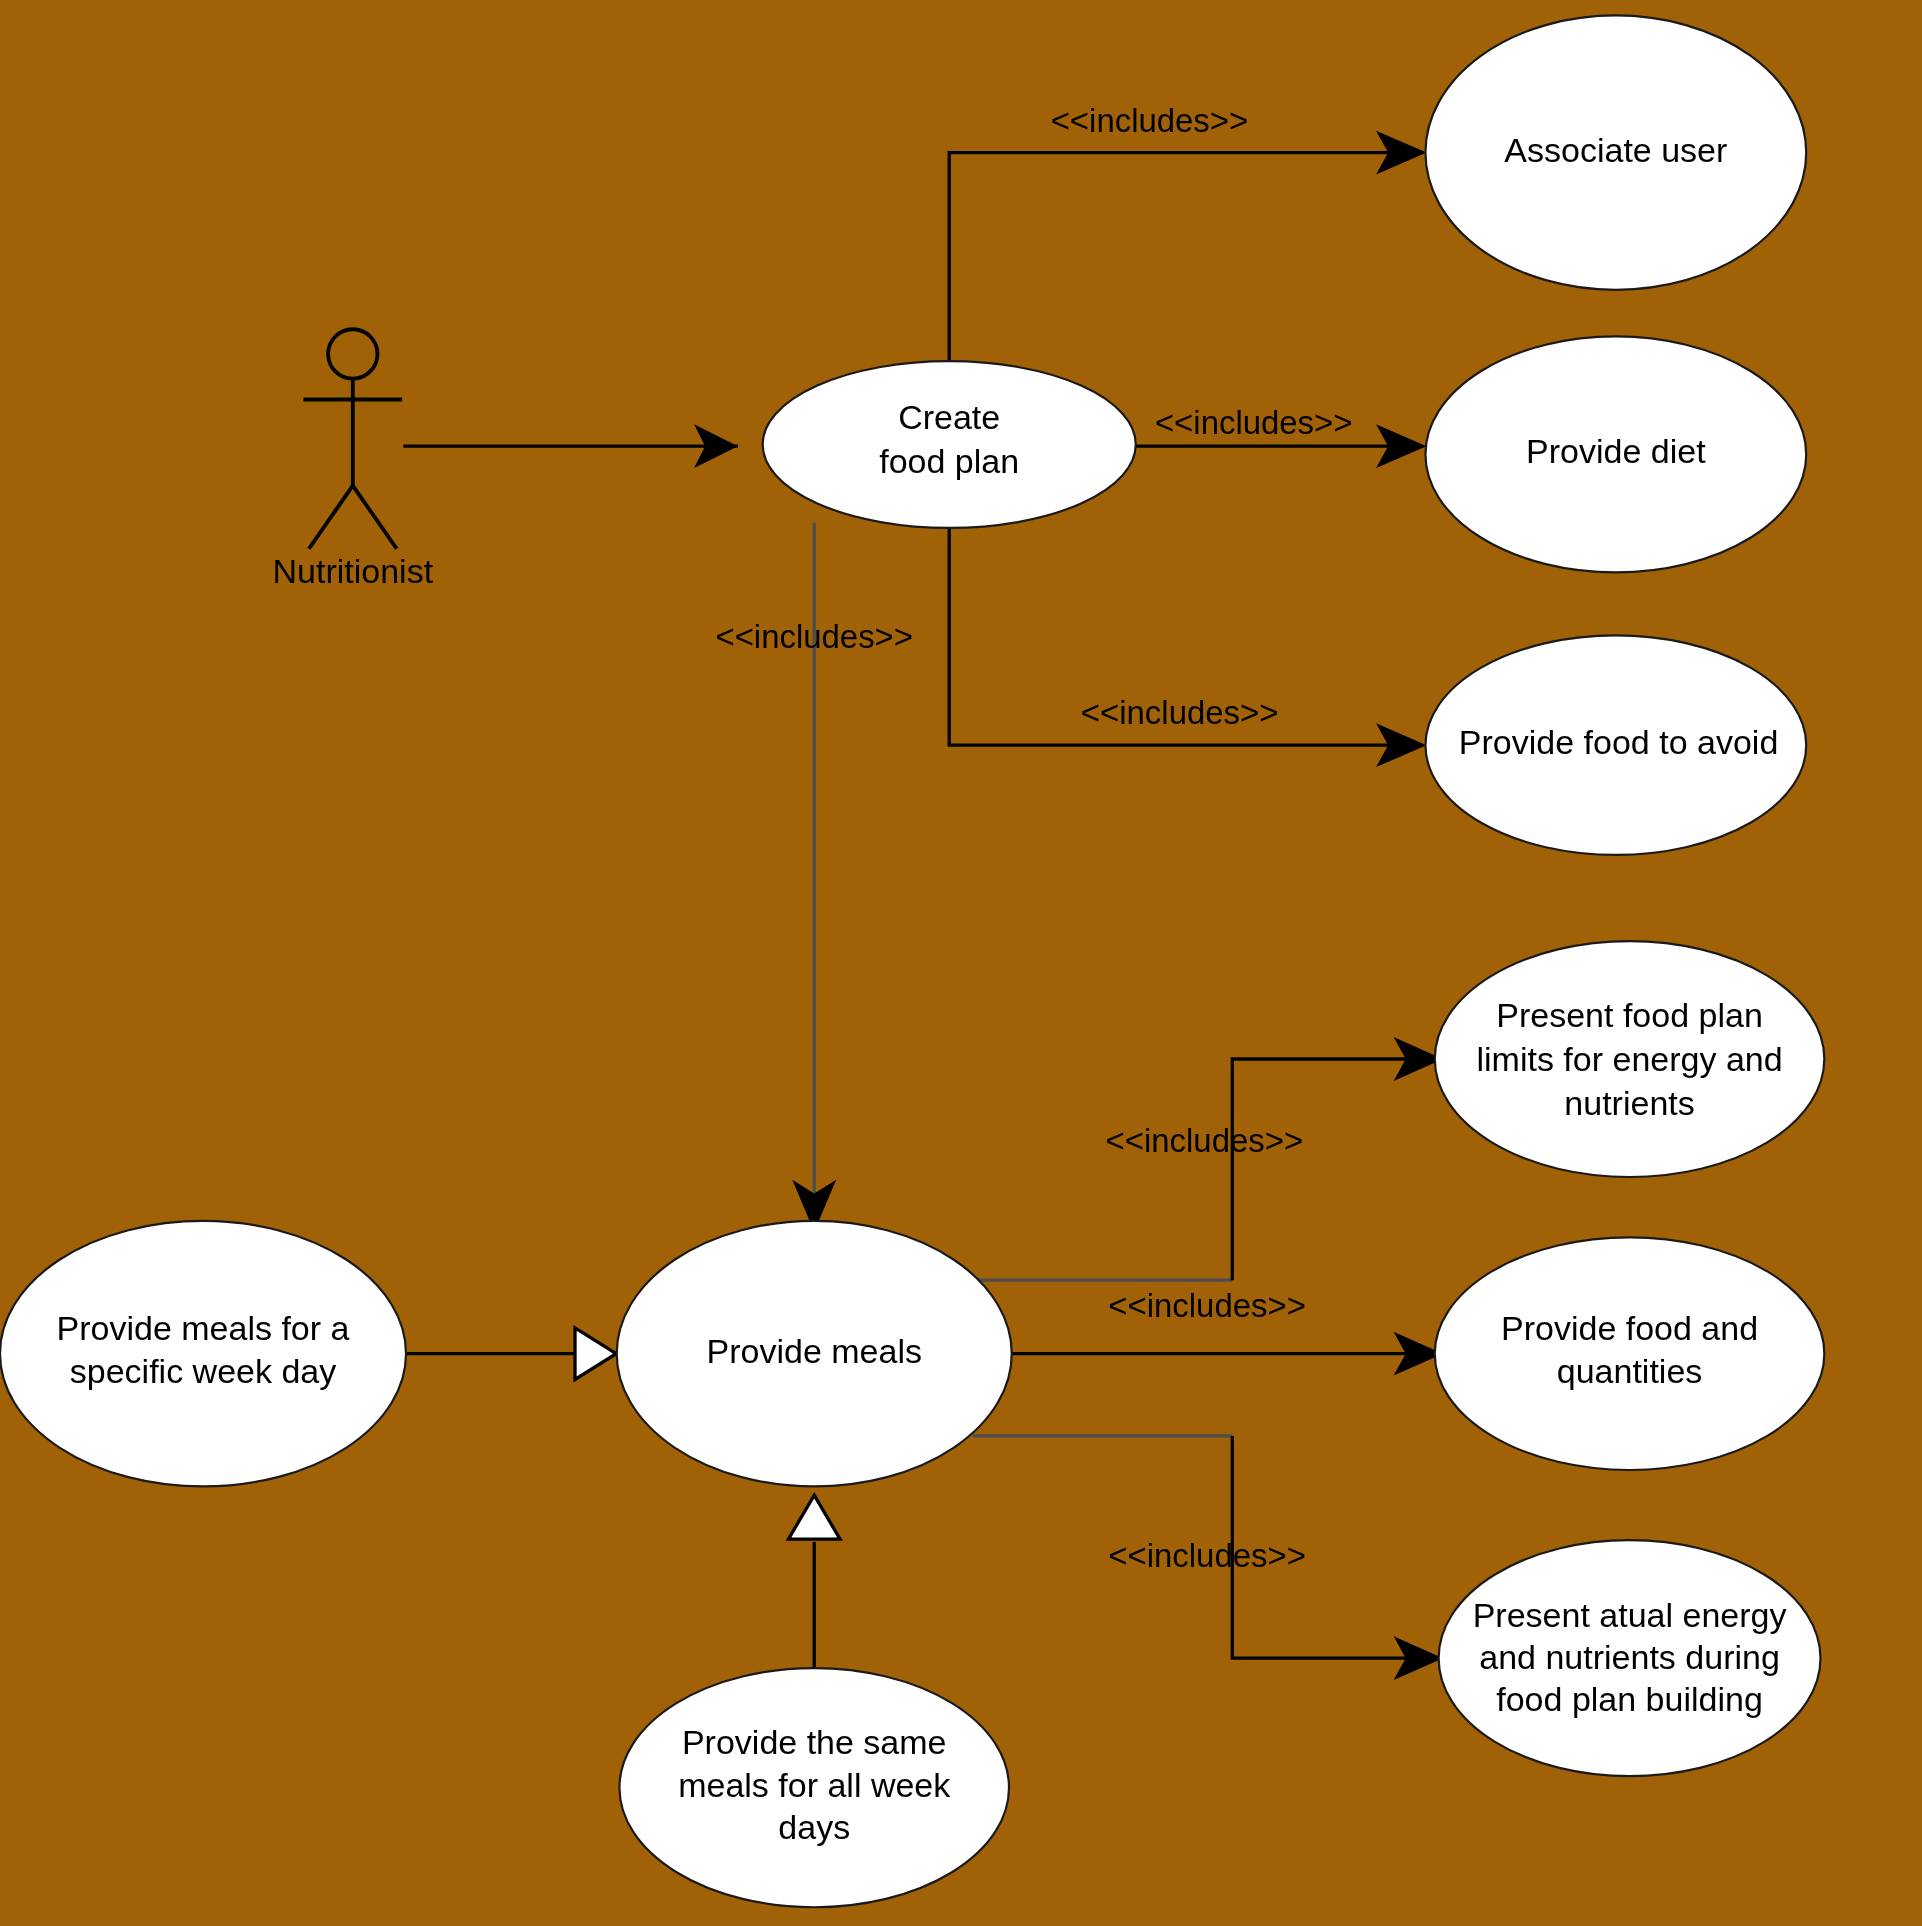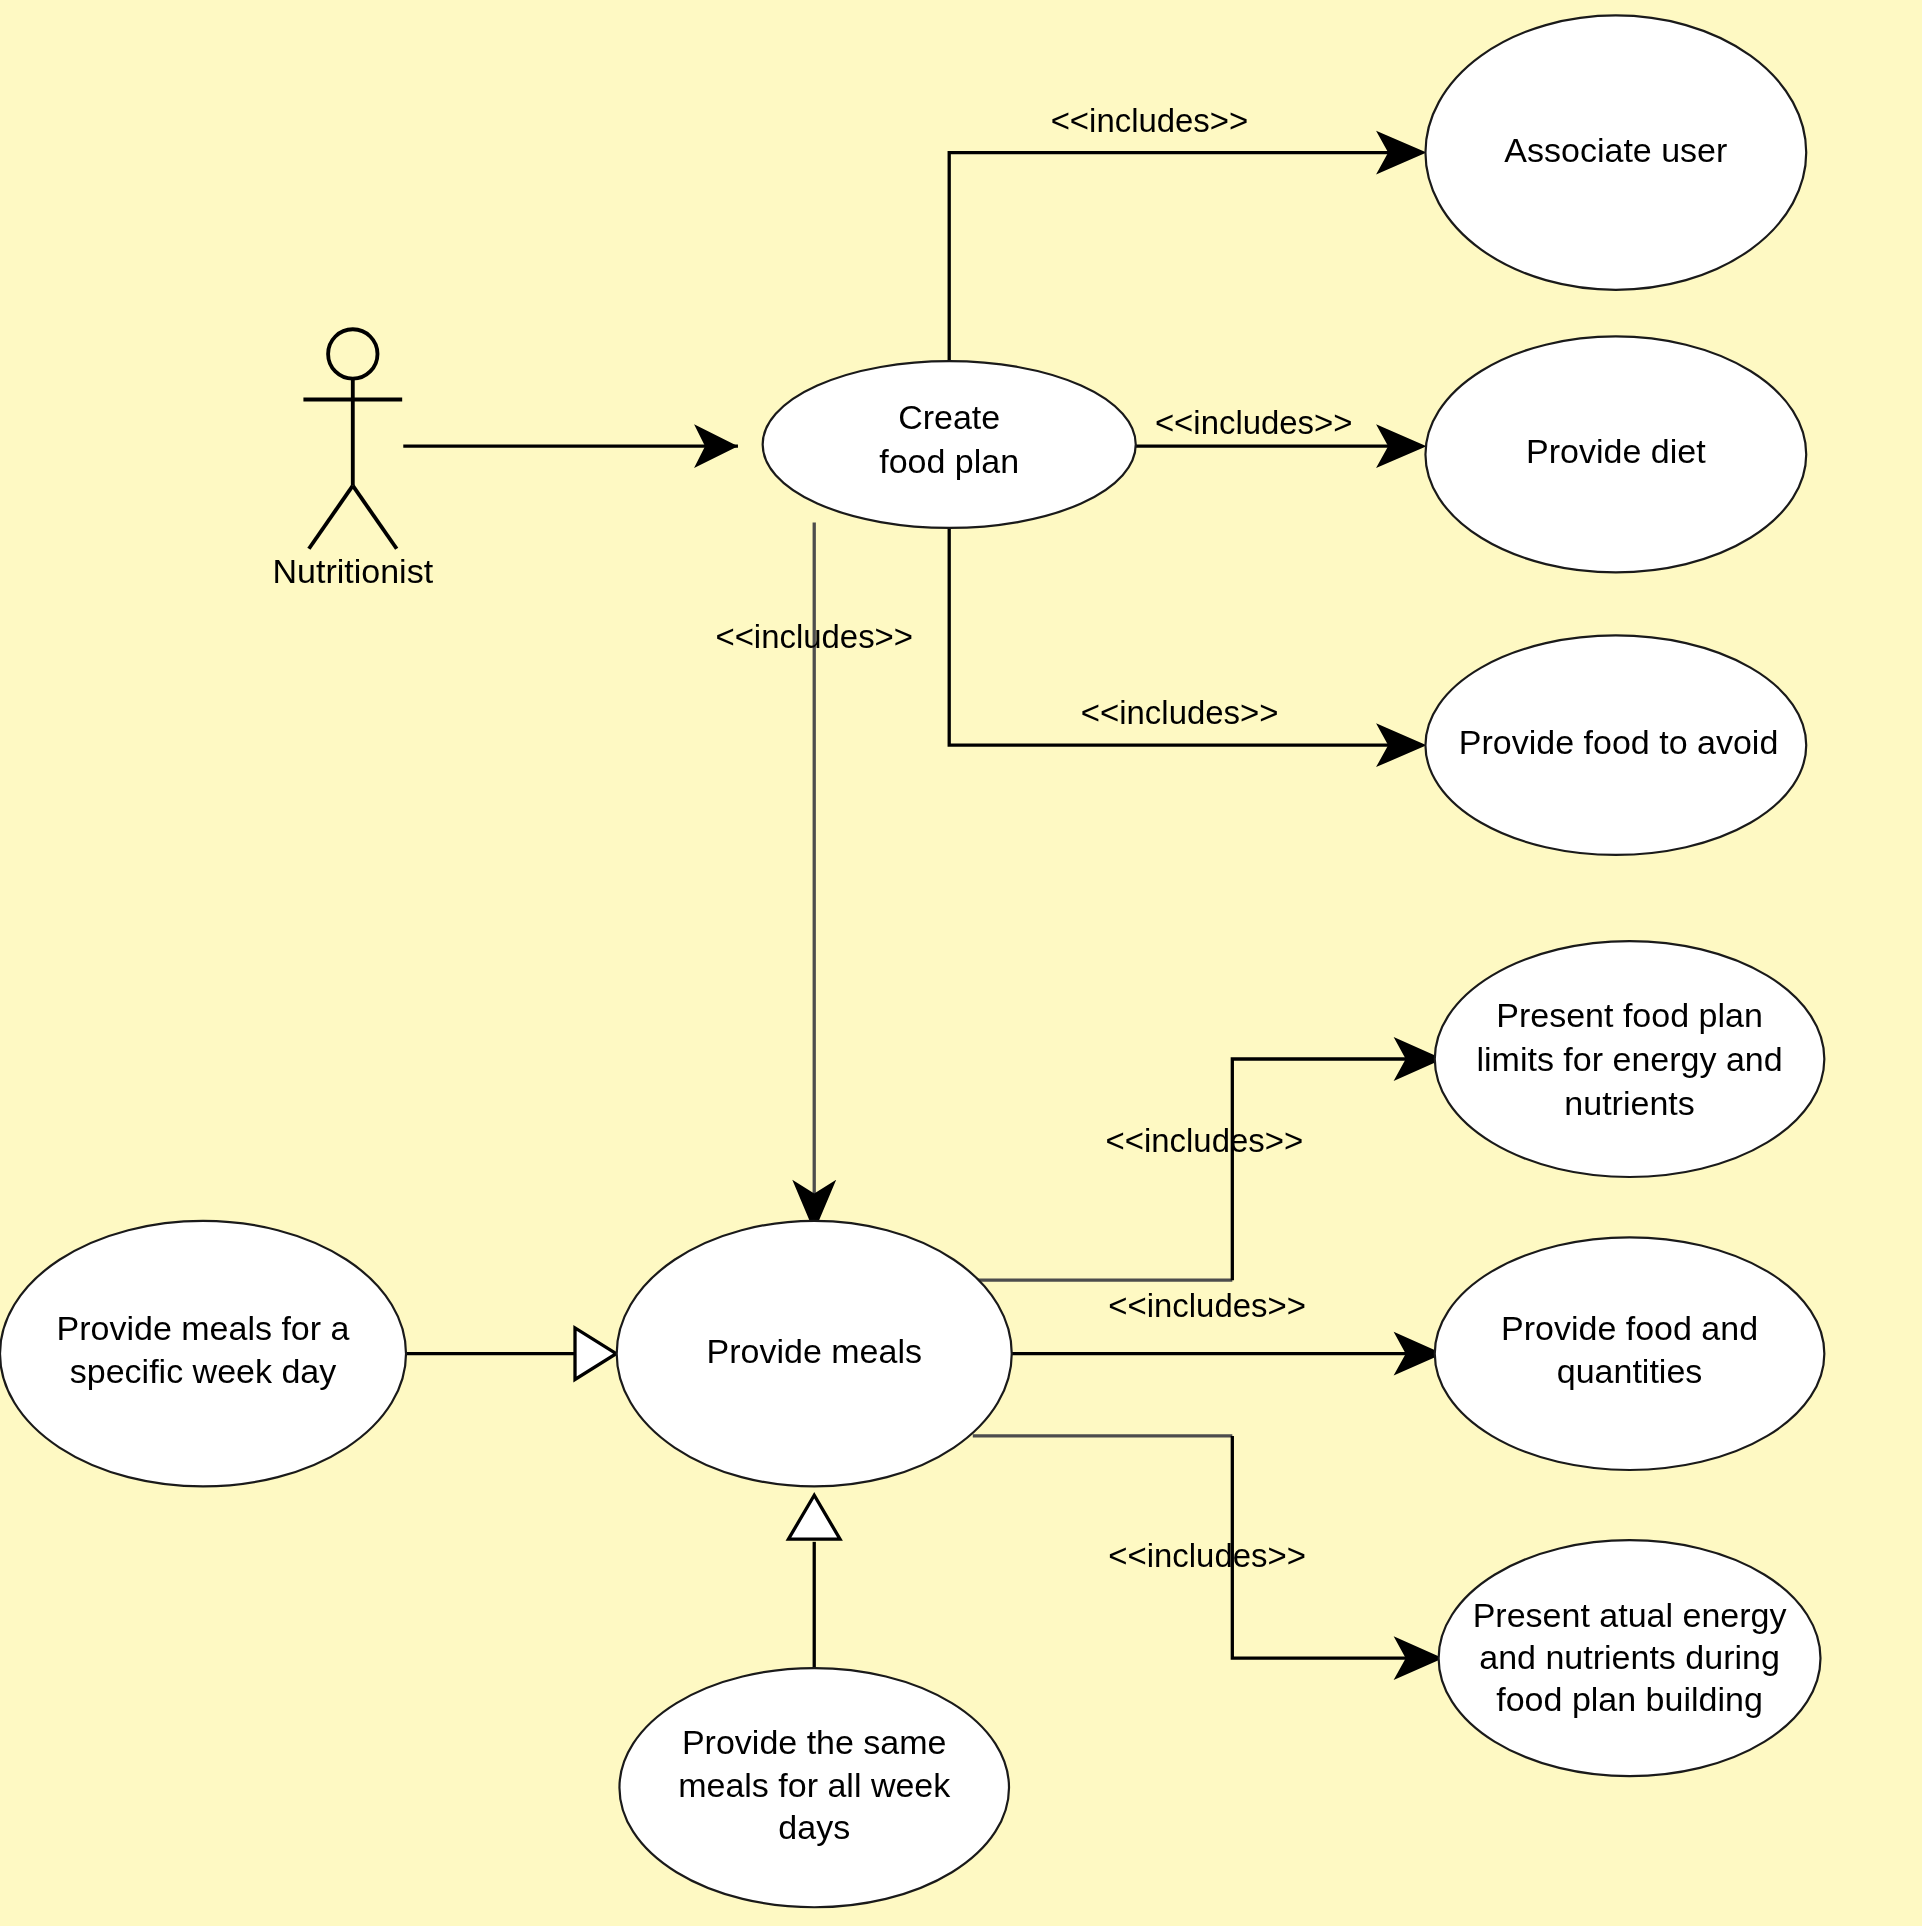--- a/index.html
+++ b/index.html
@@ -7,21 +7,21 @@
     padding: 0;
     background: #ffffff;
   }
   body {
     font-family: "Liberation Sans", sans-serif;
   }
   #diagram-root {
     width: 1922px;
     height: 1926px;
     position: relative;
-    background: #fef9c3;
+    background: #a16207;
     overflow: hidden;
   }
   svg#uml-canvas {
     display: block;
     width: 1922px;
     height: 1926px;
   }
   .ellipse-shape {
     fill: #ffffff;
     stroke: #1a1a1a;

